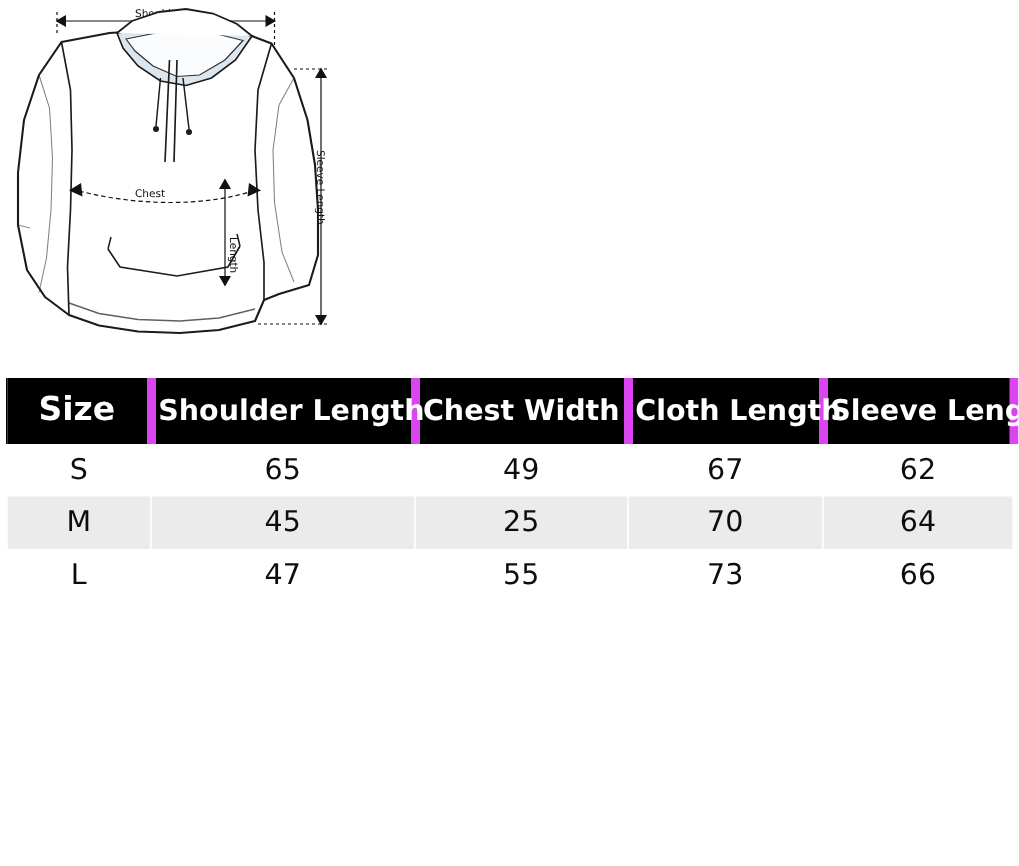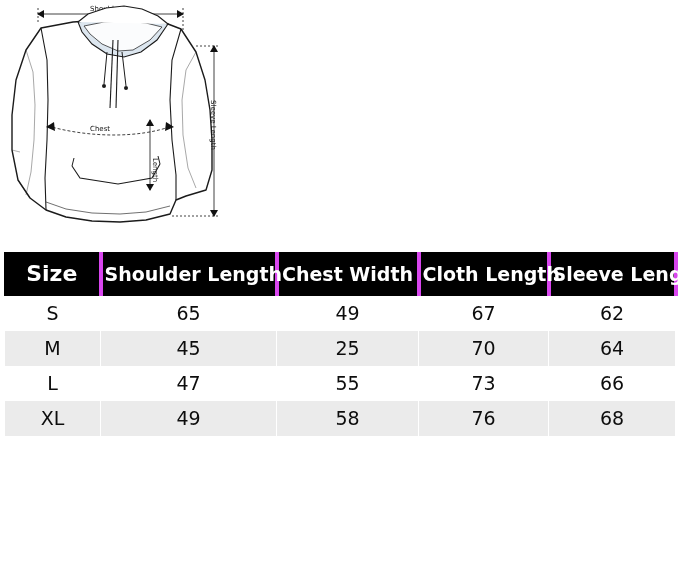--- a/index.html
+++ b/index.html
@@ -54,21 +54,21 @@
     table-layout: fixed;
   }
   #size-table thead th {
     background: #000;
     color: #fff;
     font-size: 19px;
     font-weight: bold;
     padding: 9px 2px 10px 2px;
     text-align: center;
     border-left: 1px solid #000;
-    border-right: 4px solid #d946ef;
+    border-right: 6px solid #d946ef;
     white-space: nowrap;
   }
   #size-table thead th.col-size {
     font-size: 22px;
     width: 96px;
   }
   #size-table tbody td {
     font-size: 19px;
     text-align: center;
     padding: 6px 2px 7px 2px;
@@ -197,21 +197,14 @@
       <td>70</td>
       <td>64</td>
     </tr>
     <tr class="odd">
       <td class="cell-size">L</td>
       <td>47</td>
       <td>55</td>
       <td>73</td>
       <td>66</td>
     </tr>
-    <tr class="even">
-      <td class="cell-size">XL</td>
-      <td>49</td>
-      <td>58</td>
-      <td>76</td>
-      <td>68</td>
-    </tr>
   </tbody>
 </table>
 
 </body></html>

